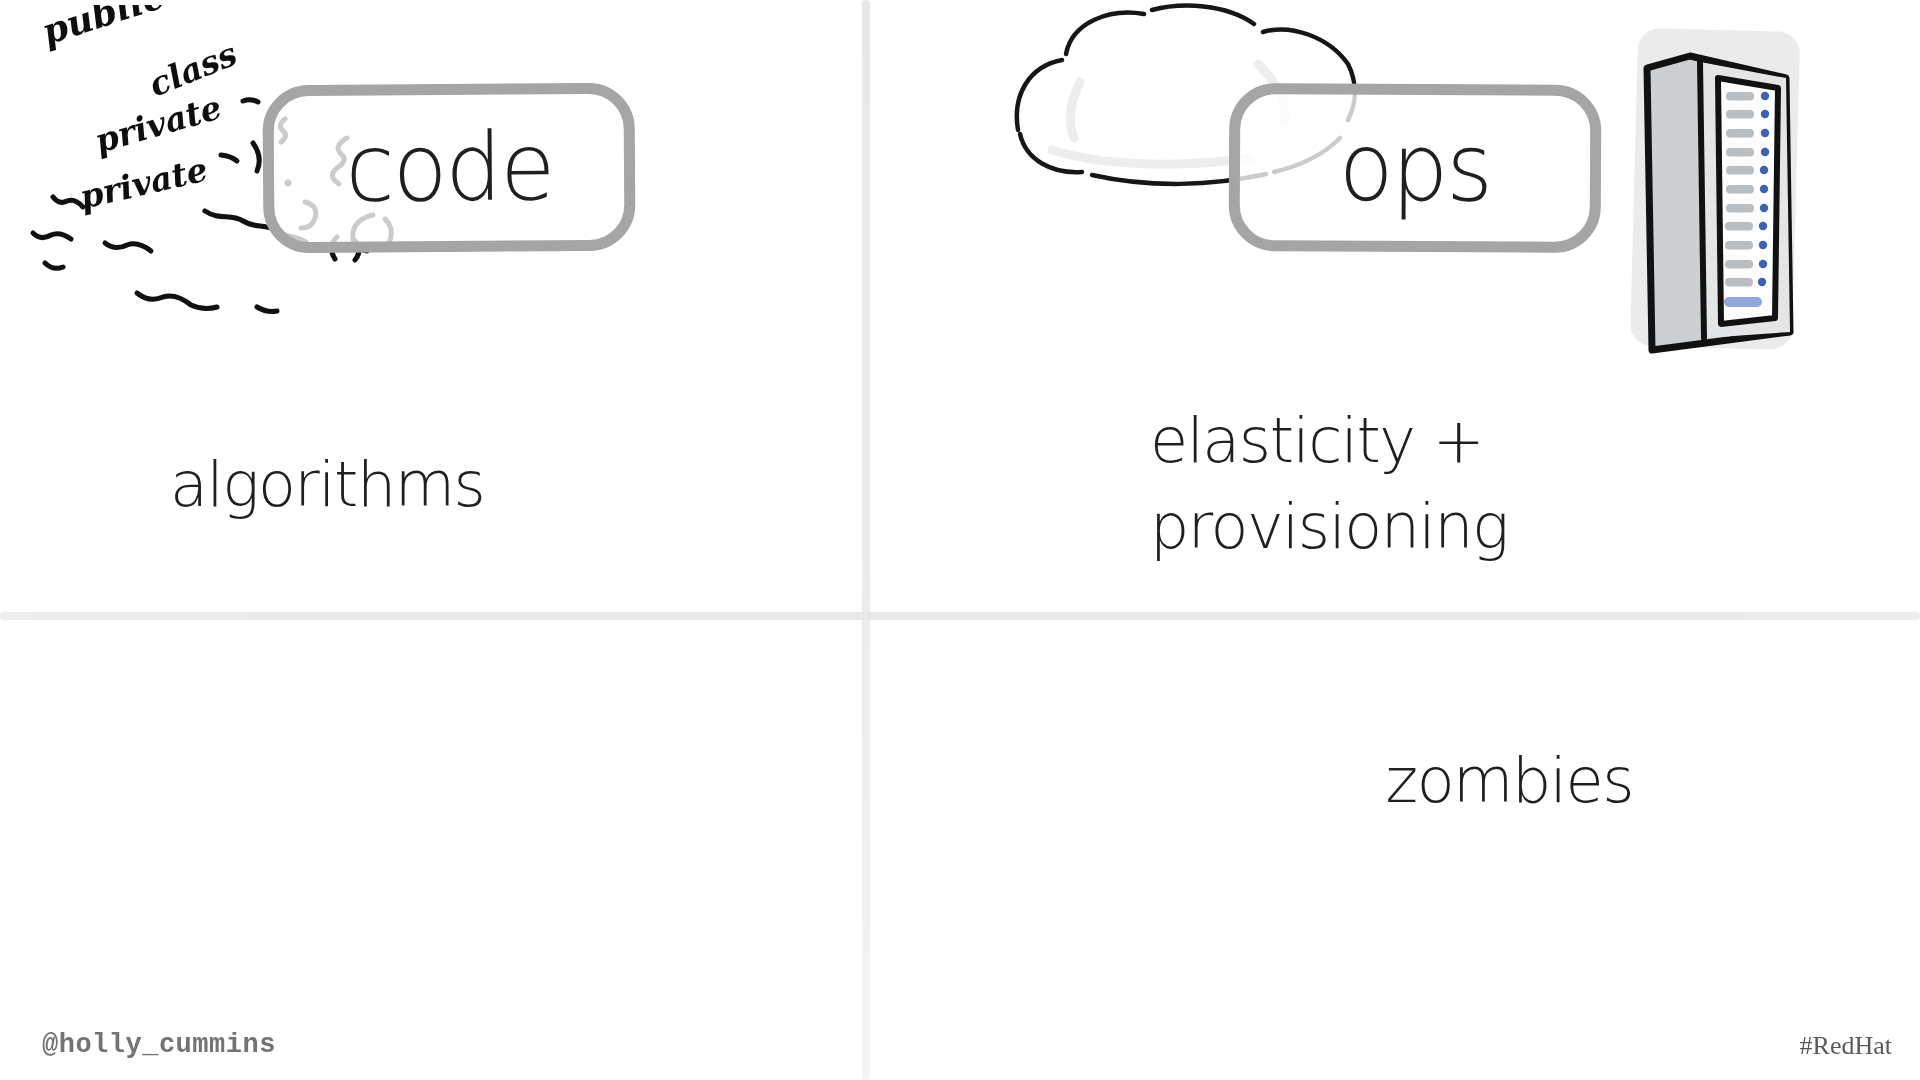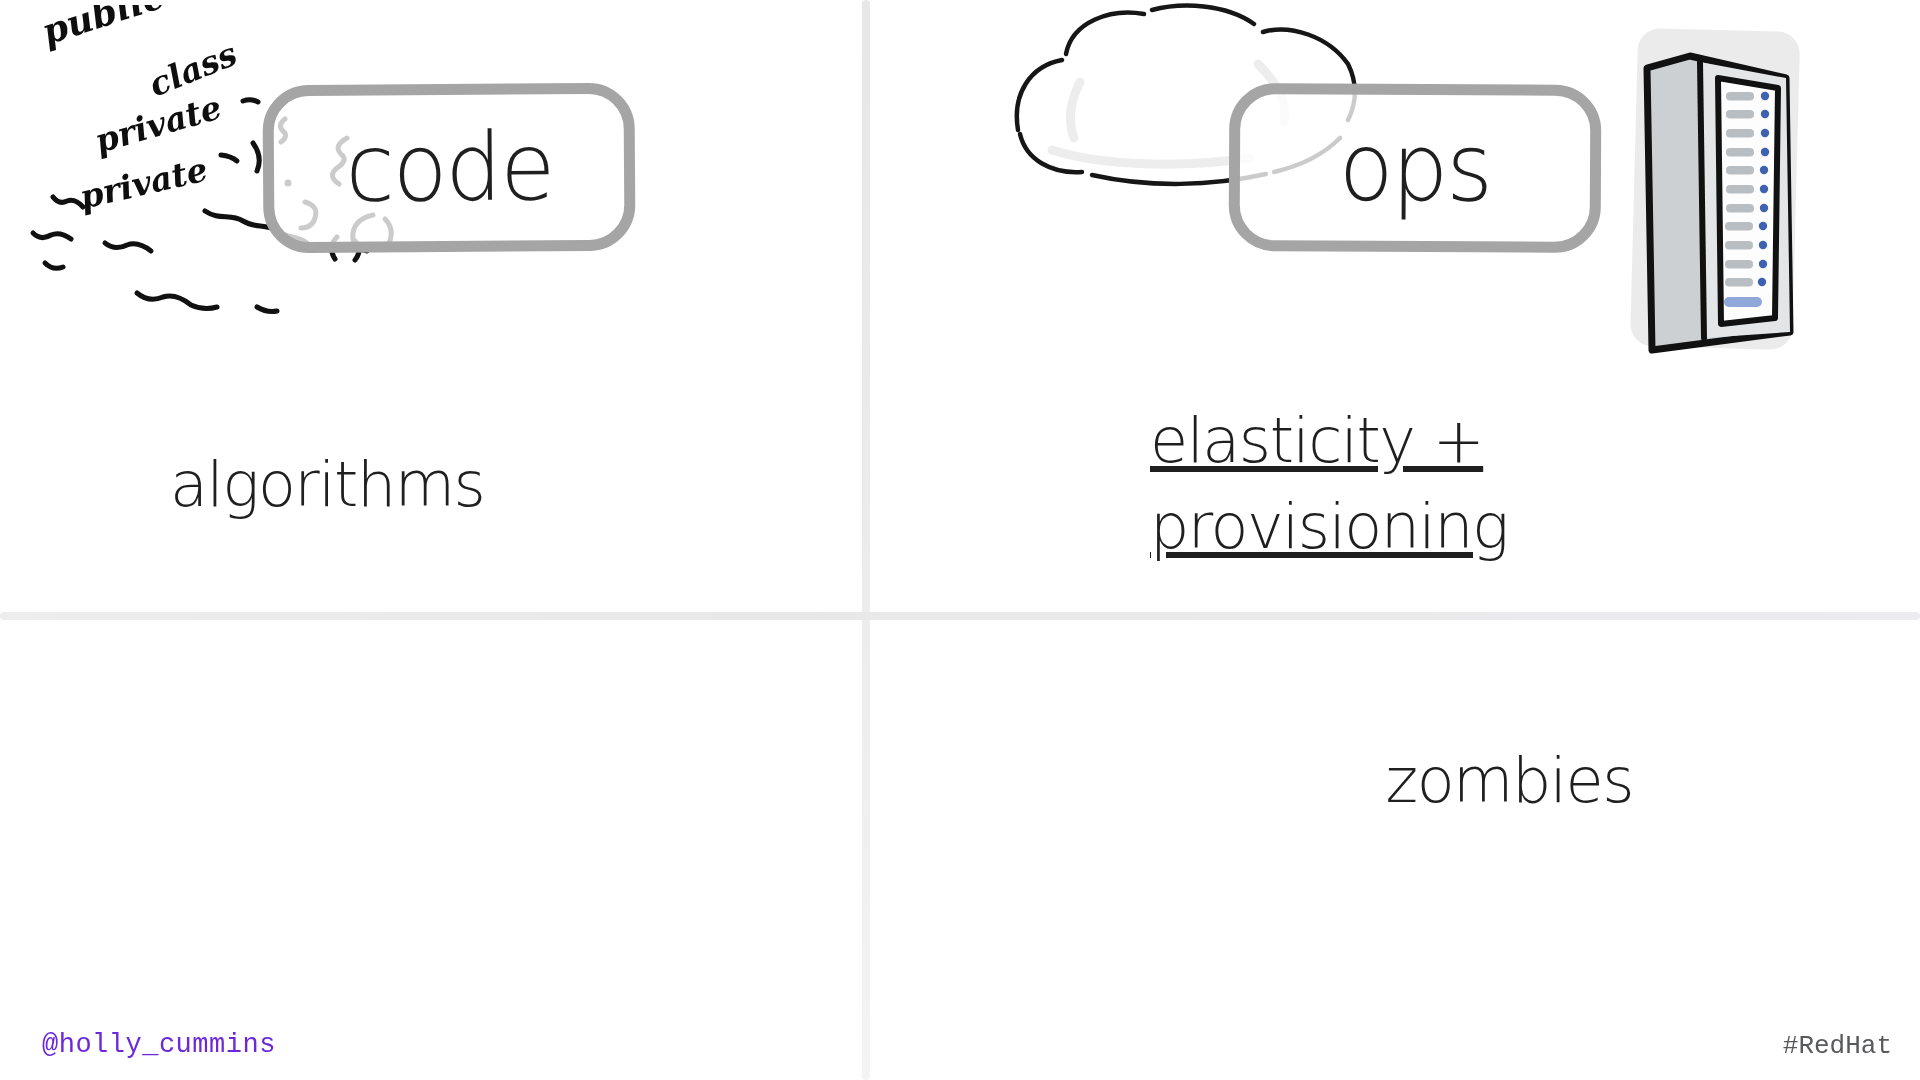--- a/index.html
+++ b/index.html
@@ -52,33 +52,33 @@
   
   .caption {
     position: absolute;
     font-weight: 200;
     font-size: 62px;
     letter-spacing: -1.5px;
     color: #1f1f1f;
     line-height: 1.38;
   }
   .caption-algorithms { left: 170px; top: 442px; width: 600px; text-align: left; }
-  .caption-elasticity { left: 1150px; top: 398px; text-align: left; text-decoration: underline; }
+  .caption-elasticity { left: 1150px; top: 398px; text-align: left; }
   .caption-stack      { left: 158px; top: 772px; width: 600px; text-align: center; }
   .caption-zombies    { left: 1033px; top: 738px; width: 600px; text-align: right; }
 
   
   .footer-left {
     position: absolute; left: 42px; top: 1030px;
     font-family: "Liberation Mono", "DejaVu Sans Mono", monospace;
-    font-size: 27px; color: #6d28d9; letter-spacing: 0.5px;
+    font-size: 27px; color: #737373; letter-spacing: 0.5px; font-weight: bold;
   }
   .footer-right {
     position: absolute; right: 28px; top: 1031px;
-    font-family: Liberation Mono, monospace;
+    font-family: Liberation Serif, serif;
     font-size: 26px; color: #58595b;
   }
 
   .sketch-svg { position: absolute; }
   .sketch-word {
     font-family: "DejaVu Serif", "Liberation Serif", serif;
     font-style: italic;
     font-weight: bold;
     fill: #0e0e0e;
   }

